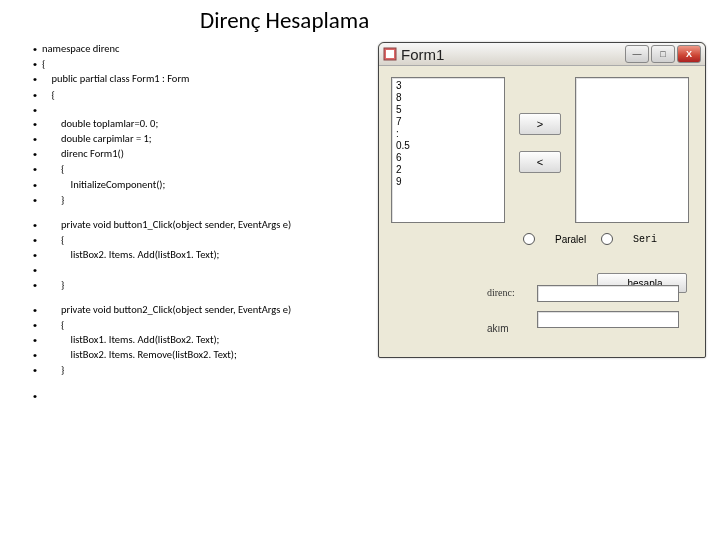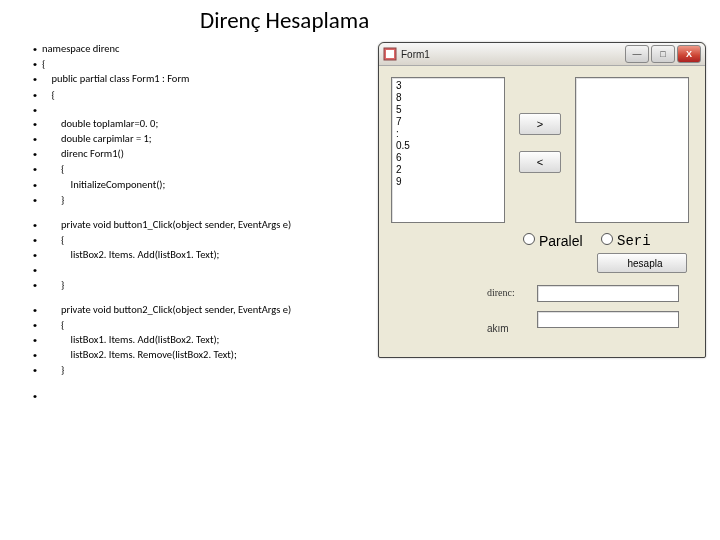--- a/index.html
+++ b/index.html
@@ -66,21 +66,21 @@
     border-bottom: 1px solid #aaa;
     border-radius: 6px 6px 0 0;
     display: flex;
     align-items: center;
     padding: 0 4px;
   }
   .titlebar .ico {
     width: 14px; height: 14px;
     margin-right: 4px;
   }
-  .titlebar .label { flex: 1; color: #222; font-size: 10px; }
+  .titlebar .label { flex: 1; color: #222; font-size: 15px; }
   .titlebar .btns { display: flex; }
   .titlebar .btn {
     width: 22px; height: 16px;
     margin-left: 2px;
     border: 1px solid #888;
     border-radius: 3px;
     background: linear-gradient(#f4f4f4,#d0d0d0);
     display: flex; align-items: center; justify-content: center;
     font-size: 9px; color: #333;
   }
@@ -108,33 +108,34 @@
     border: 1px solid #888;
     border-radius: 2px;
     display: flex; align-items: center; justify-content: center;
     font-size: 11px;
   }
   .btn-add { top: 70px; left: 140px; }
   .btn-rem { top: 108px; left: 140px; }
 
   .radio {
     position: absolute;
-    display: flex; 
-    font-size: 14px;
+    display: flex; align-items: center;
+    font-size: 10px;
+    gap: 16px;
   }
   .radio .dot {
     width: 10px; height: 10px; border: 1px solid #555; border-radius: 50%;
     margin-right: 4px; background: #fff;
   }
   .r1 { top: 190px; left: 144px; }
   .r2 { top: 190px; left: 222px; font-family: Liberation Mono, monospace; }
 
   .calcbtn {
     position: absolute;
-    top: 210px; left: 218px;
+    top: 230px; left: 218px;
     width: 82px; height: 18px;
     background: linear-gradient(#fefefe,#dcdcdc);
     border: 1px solid #888; border-radius: 2px;
     display: flex; align-items: center; justify-content: center;
     font-size: 10px;
     padding-left: 6px;
   }
 
   .lbl { position: absolute; font-size: 10px; color: #333; }
   .lbl1 { top: 244px; left: 108px; font-family: Liberation Serif, serif; }

